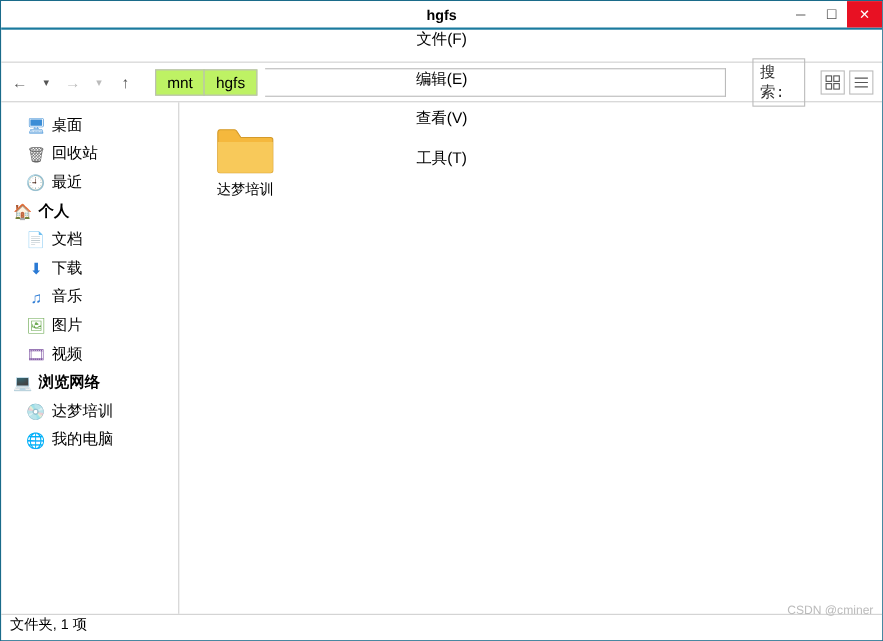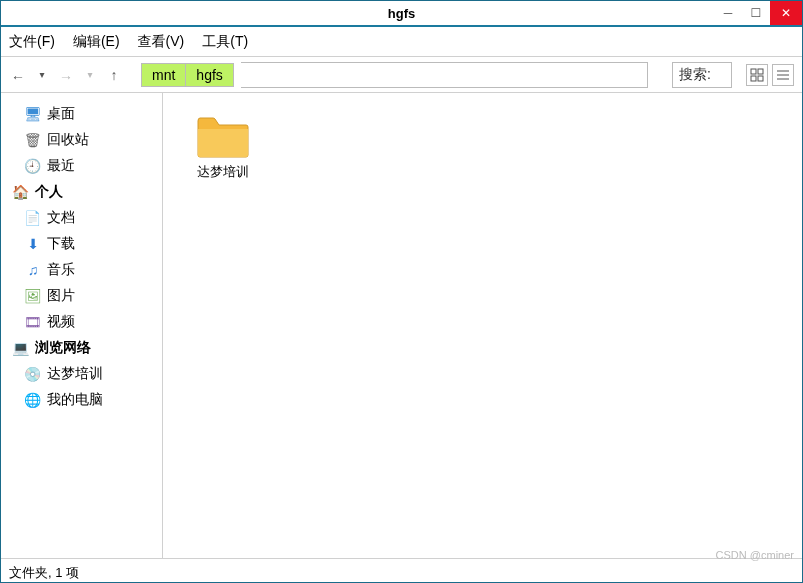--- a/index.html
+++ b/index.html
@@ -2,43 +2,43 @@
 <html><head>
 <meta charset="utf-8">
 <style>
 * { box-sizing: border-box; margin: 0; padding: 0; font-family: "Microsoft YaHei", sans-serif; }
 body { width: 803px; height: 583px; background: #fff; font-size: 14px; color: #000; border: 1px solid #1a6b8a; position: relative; }
 .titlebar { height: 26px; background: #fff; border-bottom: 2px solid #1a7a9e; display: flex; align-items: center; position: relative; }
 .titlebar .title { position: absolute; left: 50%; transform: translateX(-50%); font-size: 13px; font-weight: bold; }
 .winctrls { position: absolute; right: 0; top: 0; display: flex; }
 .winbtn { width: 28px; height: 24px; display: flex; align-items: center; justify-content: center; font-size: 12px; color: #555; }
 .winbtn.close { background: #e81123; color: #fff; width: 32px; }
-.menubar { height: 30px; display: flex; align-items: center; padding: 0 8px; gap: 18px; border-bottom: 1px solid #d0d0d0; font-size: 14px; }
+.menubar { height: 30px; display: flex; align-items: center; padding: 0 8px; gap: 18px; border-bottom: 1px solid #d0d0d0; font-size: 14px; flex-direction: column; }
 .menuitem { cursor: pointer; }
 .navbar { height: 36px; display: flex; align-items: center; padding: 0 8px; gap: 8px; border-bottom: 1px solid #d0d0d0; }
 .navbtns { display: flex; align-items: center; gap: 6px; color: #555; font-size: 14px; }
 .navbtn { width: 18px; text-align: center; cursor: pointer; }
 .navbtn.disabled { color: #bbb; }
 .breadcrumb { flex: 0 0 auto; display: flex; margin-left: 10px; }
 .crumb { border: 1px solid #bbb; padding: 3px 10px; font-size: 14px; background: #bef264; margin-right: -1px; cursor: pointer; }
 .pathfill { flex: 1; border: 1px solid #bbb; border-left: none; height: 26px; }
-.searchbox { border: 1px solid #bbb; padding: 3px 6px; font-size: 14px; color: #333; margin-left: 16px; width: 60px; }
+.searchbox { border: 1px solid #bbb; padding: 3px 6px; font-size: 14px; color: #333; margin-left: 16px; width: 48px; font-family: Liberation Mono, monospace; }
 .viewbtns { display: flex; margin-left: 6px; gap: 4px; }
 .viewbtn { border: 1px solid #bbb; width: 22px; height: 22px; display: flex; align-items: center; justify-content: center; cursor: pointer; }
 .viewbtn svg { width: 14px; height: 14px; }
 .content { display: flex; height: 465px; }
 .sidebar { width: 162px; border-right: 1px solid #d0d0d0; padding: 8px 0; overflow: auto; }
 .sb-item { display: flex; align-items: center; gap: 6px; padding: 4px 10px 4px 24px; font-size: 14px; cursor: pointer; }
 .sb-header { font-weight: bold; padding-left: 12px; }
 .sb-icon { width: 16px; height: 16px; display: inline-flex; align-items: center; justify-content: center; font-size: 14px; }
 .main { flex: 1; padding: 20px; display: flex; align-content: flex-start; flex-wrap: wrap; gap: 20px; }
 .folder { width: 80px; display: flex; flex-direction: column; align-items: center; cursor: pointer; }
 .folder-icon { width: 56px; height: 46px; }
 .folder-label { font-size: 13px; margin-top: 4px; text-align: center; }
-.statusbar { height: 24px; border-top: 1px solid #d0d0d0; display: flex; align-items: flex-end; padding: 0 8px; font-size: 13px; }
+.statusbar { height: 24px; border-top: 1px solid #d0d0d0; display: flex; align-items: flex-start; padding: 0 8px; font-size: 13px; }
 .watermark { position: absolute; right: 8px; bottom: 21px; font-size: 11px; color: #bbb; }
 </style>
 </head>
 <body>
 
 <div class="titlebar">
   <span class="title">hgfs</span>
   <div class="winctrls">
     <div class="winbtn">─</div>
     <div class="winbtn">☐</div>

